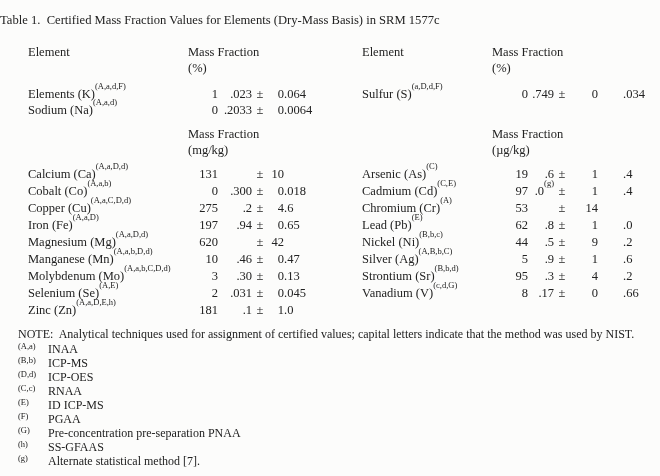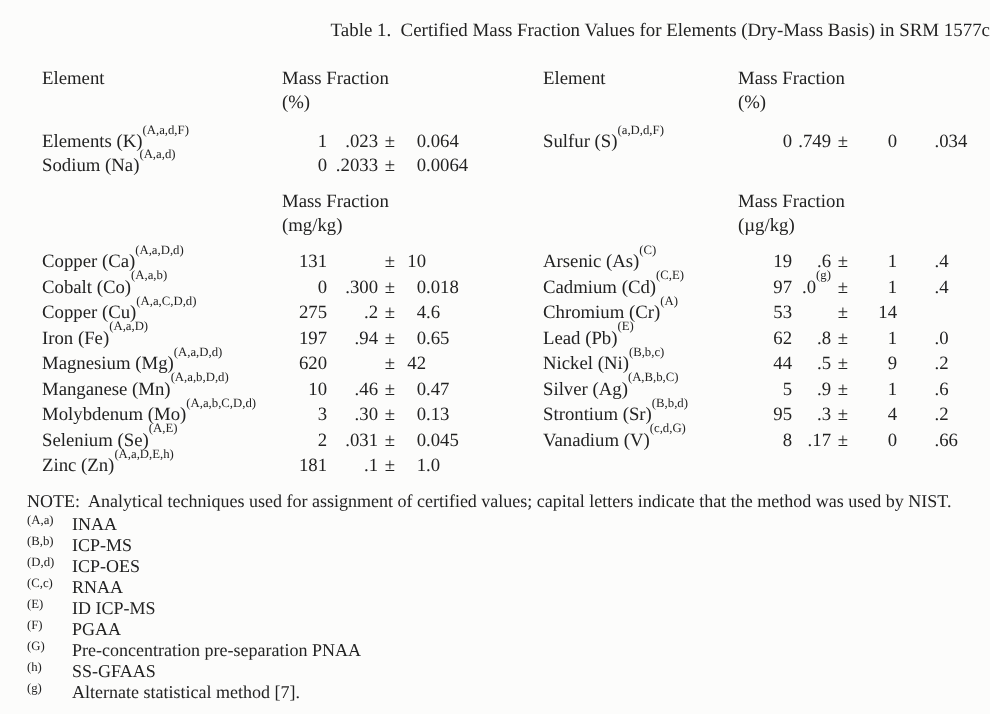--- a/index.html
+++ b/index.html
@@ -1,18 +1,18 @@
 <!DOCTYPE html>
 <html><head>
 <meta charset="utf-8">
 <style>
   html,body { margin:0; padding:0; }
   body { width:660px; height:476px; background:#fbfbfa; font-family:"Liberation Serif","DejaVu Serif",serif; color:#222; }
   #page { position:relative; width:660px; height:476px; overflow:hidden; background:#fcfcfb; }
-  #title { position:absolute; top:13px; left:0; width:660px; text-align:right; font-size:12.6px; white-space:pre; }
+  #title { position:absolute; top:13px; left:0; width:660px; text-align:left; font-size:12.6px; white-space:pre; }
 
   .tbl { position:absolute; white-space:nowrap; font-size:12.5px; }
   #top-left  { left:28px;  top:44px; }
   #top-right { left:362px; top:44px; }
   #mid-left  { left:28px;  top:126px; }
   #mid-right { left:362px; top:126px; }
 
   .row  { display:flex; align-items:baseline; height:16px; line-height:16px; }
   .mid .row { height:17px; line-height:17px; }
   .hrow { display:flex; height:16px; line-height:16px; }
@@ -97,21 +97,21 @@
     <div class="hrow">
         <span class="hname"></span>
         <span class="hmf">Mass Fraction</span>
       </div>
     <div class="hrow">
         <span class="hname"></span>
         <span class="hmf">(mg/kg)</span>
       </div>
     <div class="sp8"></div>
     <div class="row">
-        <span class="cn"><span>Copper (Ca)</span><sup class="s">(A,a,D,d)</sup></span>
+        <span class="cn"><span>Calcium (Ca)</span><sup class="s">(A,a,D,d)</sup></span>
         <span class="vi">131</span>
         <span class="vf"><span></span><sup class="s"></sup></span>
         <span class="pm">±</span>
         <span class="ui">10</span>
         <span class="uf"></span>
       </div>
     <div class="row">
         <span class="cn"><span>Cobalt (Co)</span><sup class="s">(A,a,b)</sup></span>
         <span class="vi">0</span>
         <span class="vf"><span>.300</span><sup class="s"></sup></span>

